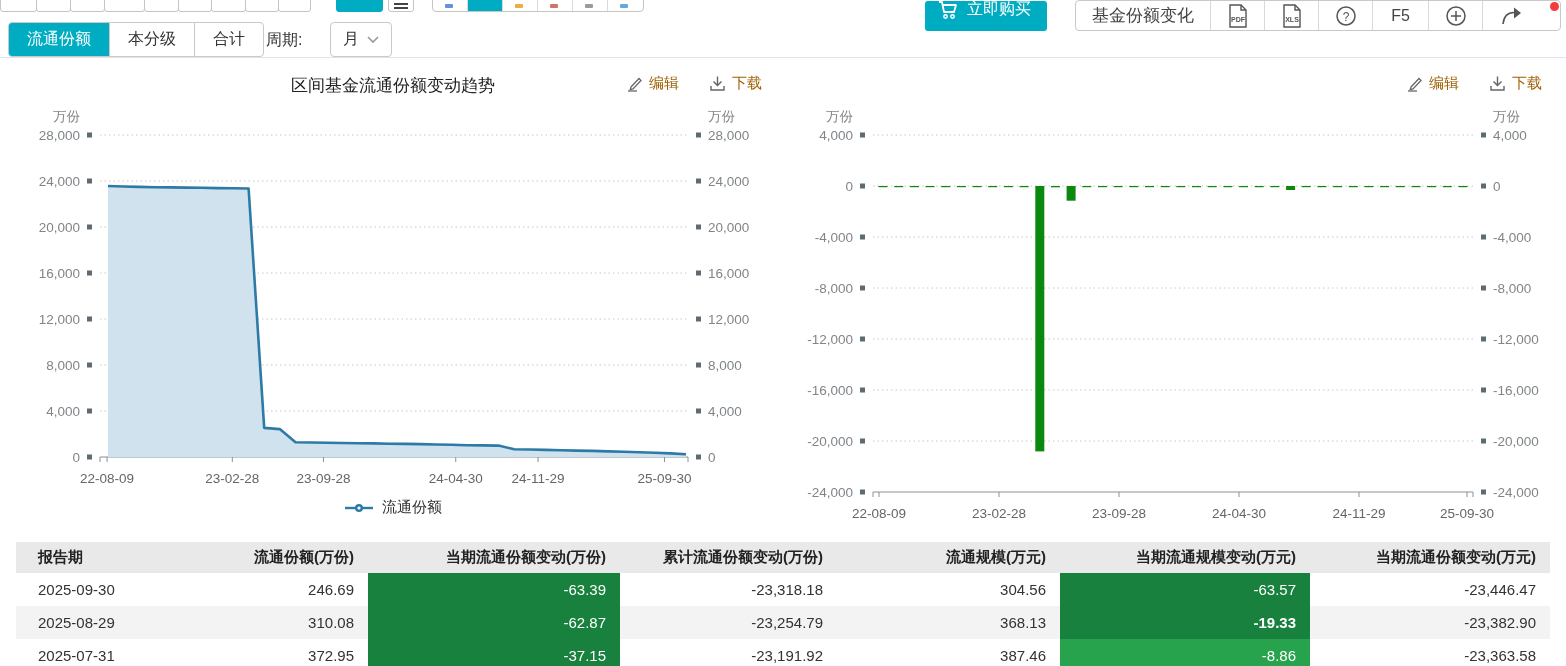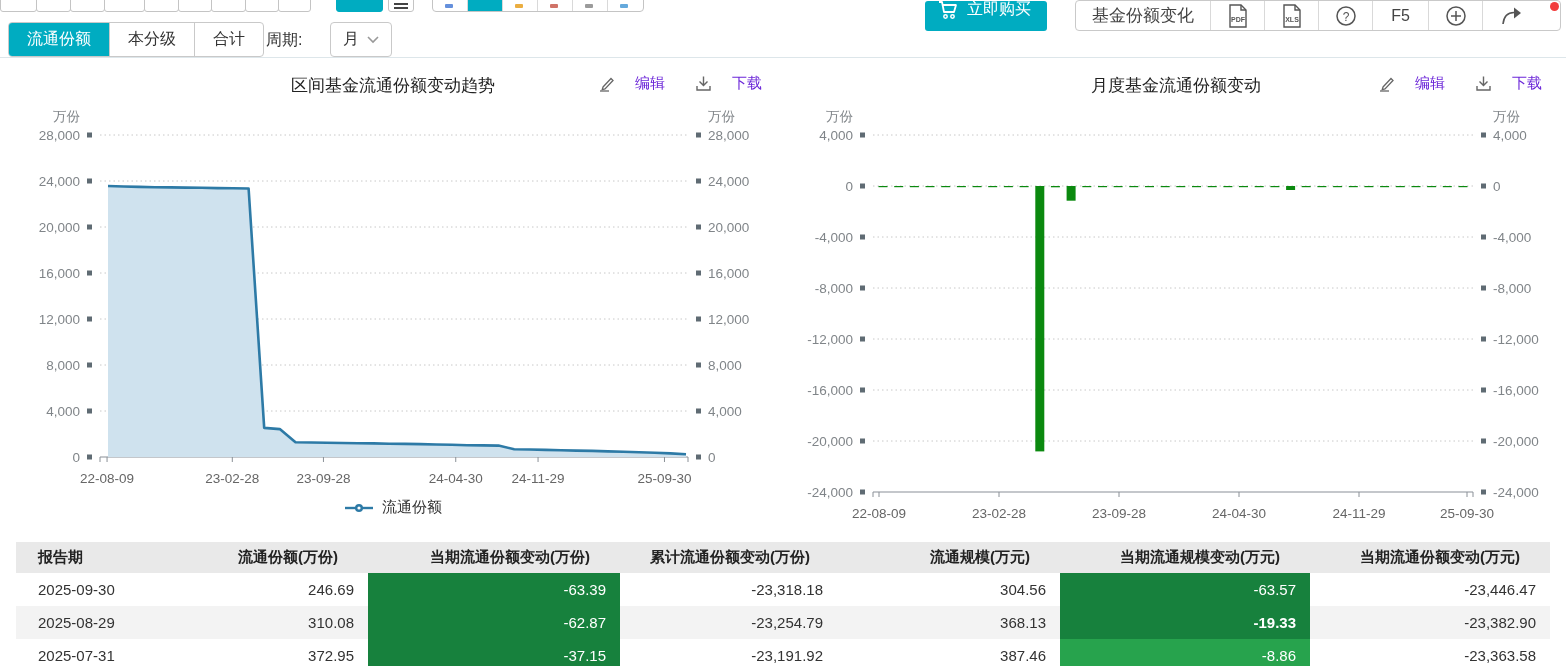--- a/index.html
+++ b/index.html
@@ -45,27 +45,27 @@
 
   
   .charts { display:flex; height:478px; }
   .panel { position:relative; }
   .panel.left { width:786px; }
   .panel.right { width:780px; }
   .panel-head { position:relative; height:42px; }
   .chart-title { position:absolute; left:0; right:0; top:16px; text-align:center;
     font-size:17px; font-weight:normal; color:#222; }
   .chart-btns { position:absolute; right:24px; top:16px; display:flex; gap:30px; }
-  .chart-btn { display:flex; align-items:center; gap:20px; font-size:15px; color:#6d28d9; cursor:pointer;text-align:center; }
+  .chart-btn { display:flex; align-items:center; gap:6px; font-size:15px; color:#a16207; cursor:pointer;text-align:center; }
   .legend-row { display:flex; justify-content:center; align-items:center; gap:8px;
     font-size:15px; color:#333; margin-top:2px; cursor:pointer; }
 
   
   table.data { border-collapse:collapse; table-layout:fixed; margin:6px 16px 0 16px; width:1534px; font-size:15px; }
-  table.data th { background:#e9e9e9; font-weight:bold; color:#222; height:31px; padding:0 30px; }
+  table.data th { background:#e9e9e9; font-weight:bold; color:#222; height:31px; padding:0 14px; }
   table.data td { height:33px; padding:0 14px; color:#333; }
   table.data th:first-child, table.data td:first-child { text-align:left; padding-left:22px; }
   table.data th, table.data td { text-align:right; white-space:nowrap; overflow:hidden; }
   table.data tr.alt td { background:#f3f3f3; }
   table.data td.hl { color:#fff; }
 </style>
 </head>
 <body>
 
 <div class="header">
@@ -251,21 +251,20 @@
         <path d="M1 6 h28" stroke="#2d7aa6" stroke-width="2.4"></path>
         <circle cx="15" cy="6" r="4" fill="#2d7aa6"></circle>
         <circle cx="15" cy="6" r="1.6" fill="#fff"></circle>
       </svg>
       <span>流通份额</span>
     </div>
   </div>
 
   <div class="panel right">
     <div class="panel-head">
-      <div class="chart-title">月度基金流通份额变动</div>
       <div class="chart-btns">
         <div class="chart-btn">
           <svg width="17" height="17" viewBox="0 0 17 17">
             <path d="M5 12 L13 3.5 L15 5.5 L7 14 L4.2 14.6 Z" fill="none" stroke="#666" stroke-width="1.3"></path>
             <path d="M2 16 h9" stroke="#666" stroke-width="1.3"></path>
           </svg>
           <span>编辑</span>
         </div>
         <div class="chart-btn">
           <svg width="17" height="17" viewBox="0 0 17 17">

